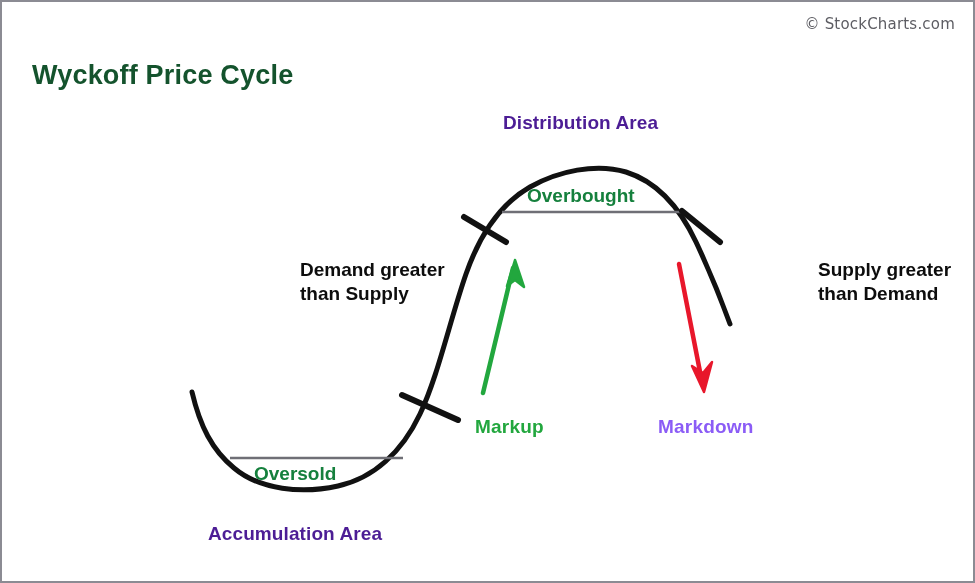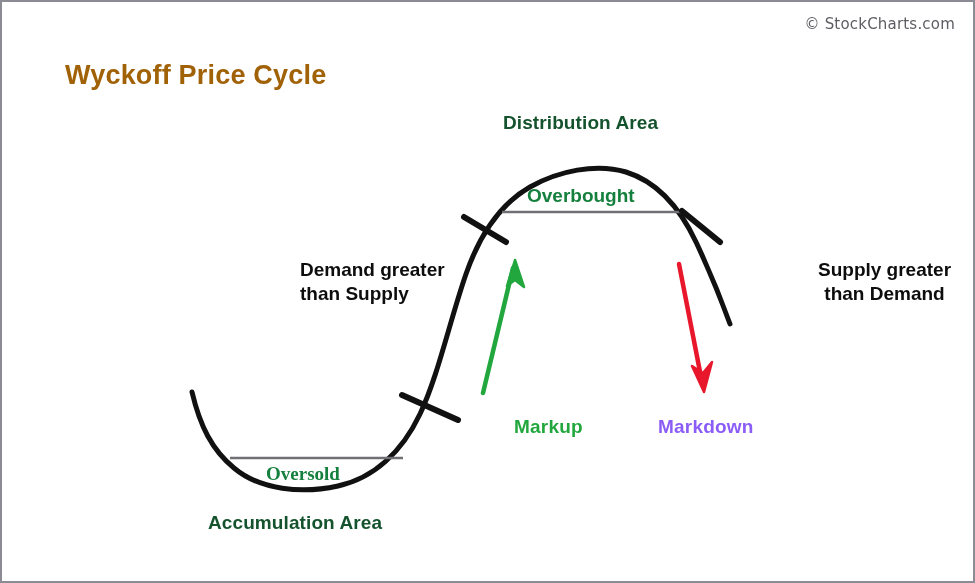--- a/index.html
+++ b/index.html
@@ -44,57 +44,57 @@
     left: 30px;
     top: 58px;
     font-size: 27px;
     font-weight: bold;
     color: #3b35cc;
     letter-spacing: 0.2px;
   }
   .area-label {
     font-size: 19px;
     font-weight: bold;
-    color: #14532d;
+    color: #4c1d95;
     letter-spacing: 0.1px;
   }
   .zone-label {
     font-size: 19px;
     font-weight: bold;
     color: #15803d;
   }
   .side-label {
     font-size: 19px;
     font-weight: bold;
     color: #0d0d0d;
     line-height: 1.28;
     margin-left: 44px;
   }
   .phase-label {
     font-size: 19px;
     font-weight: bold;
     letter-spacing: 0.2px;
   }
   #label-distribution-area { left: 501px; top: 110px; }
-  #label-accumulation-area { left: 206px; top: 510px; }
+  #label-accumulation-area { left: 206px; top: 521px; }
   #label-overbought { left: 525px; top: 183px; }
-  #label-oversold { left: 264px; top: 461px; font-family: Liberation Serif, serif; }
+  #label-oversold { left: 252px; top: 461px; }
   #label-demand-greater { left: 254px; top: 256px; }
-  #label-supply-greater { left: 772px; top: 256px; text-align: center; }
+  #label-supply-greater { left: 772px; top: 256px; }
   #label-markup { left: 473px; top: 414px; color: #22a73e; }
   #label-markdown { left: 656px; top: 414px; color: #e8172b; }
 </style>
 </head>
 <body>
 
 <div id="canvas" style="border-color: rgb(139, 139, 147);">
 
   <div class="lbl" id="watermark">© StockCharts.com</div>
 
-  <div class="lbl" id="page-title" style="color: #a16207; margin-left: 33px;">Wyckoff Price Cycle</div>
+  <div class="lbl" id="page-title" style="color: #14532d;">Wyckoff Price Cycle</div>
 
   <svg id="diagram-svg" viewBox="0 0 975 583" xmlns="http://www.w3.org/2000/svg">
 
     <g>
       <path id="curve-path" fill="none" stroke="#111111" stroke-width="5" stroke-linecap="round" stroke-linejoin="round" d="M 190 390 C 198 424 210 448 232 466 C 258 488 300 492 336 484
                C 372 476 400 450 418 412 C 436 374 448 318 464 272
                C 478 232 500 201 528 185 C 556 169 594 161 624 170
                C 656 180 678 206 694 240 C 710 274 720 300 728 322"></path>
     </g>
 
@@ -130,17 +130,17 @@
   <div class="lbl zone-label" id="label-overbought">Overbought</div>
 
   <div class="lbl zone-label" id="label-oversold">Oversold</div>
 
   <div class="lbl side-label" id="label-demand-greater">Demand greater
 than Supply</div>
 
   <div class="lbl side-label" id="label-supply-greater">Supply greater
 than Demand</div>
 
-  <div class="lbl phase-label" id="label-markup" style="color: rgb(34, 167, 62); margin-left: 39px;">Markup</div>
+  <div class="lbl phase-label" id="label-markup" style="color: rgb(34, 167, 62);">Markup</div>
 
   <div class="lbl phase-label" id="label-markdown" style="color: #8b5cf6;">Markdown</div>
 
 </div>
 
 </body></html>

